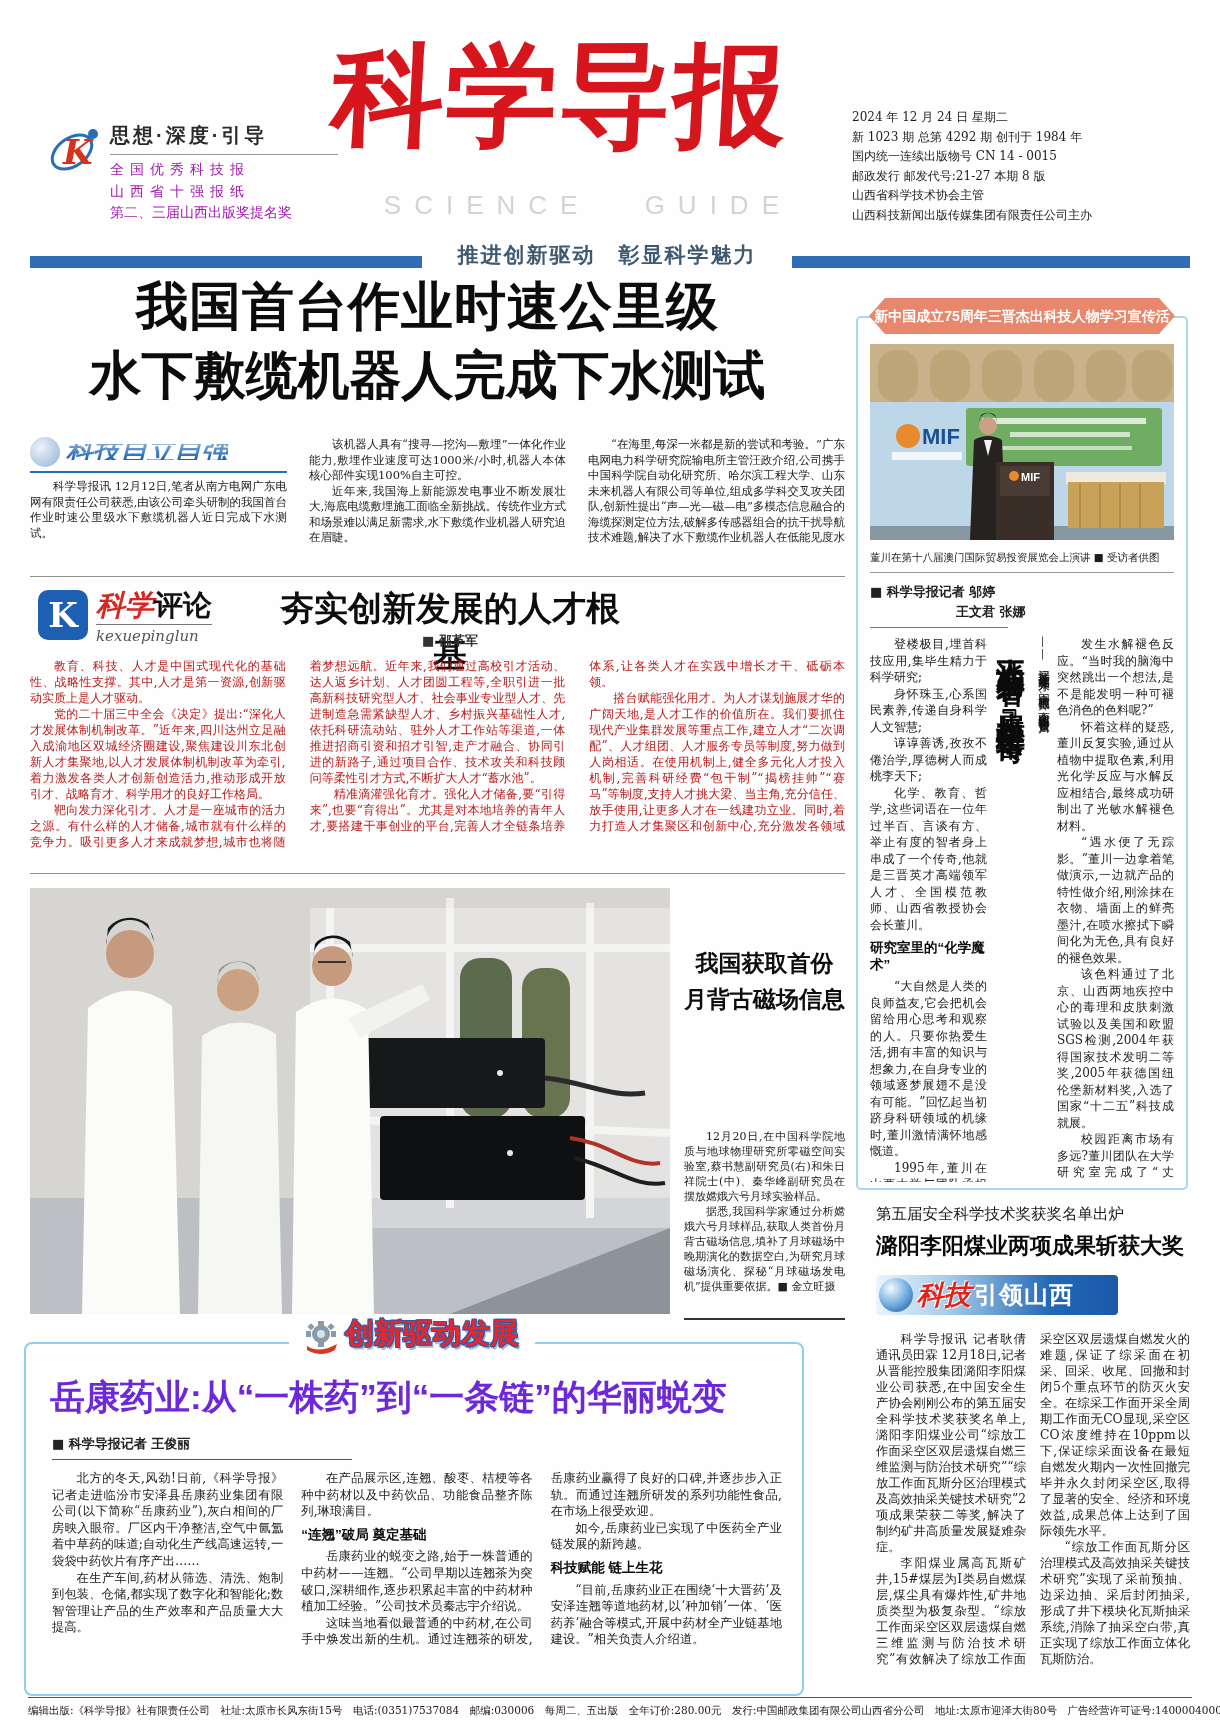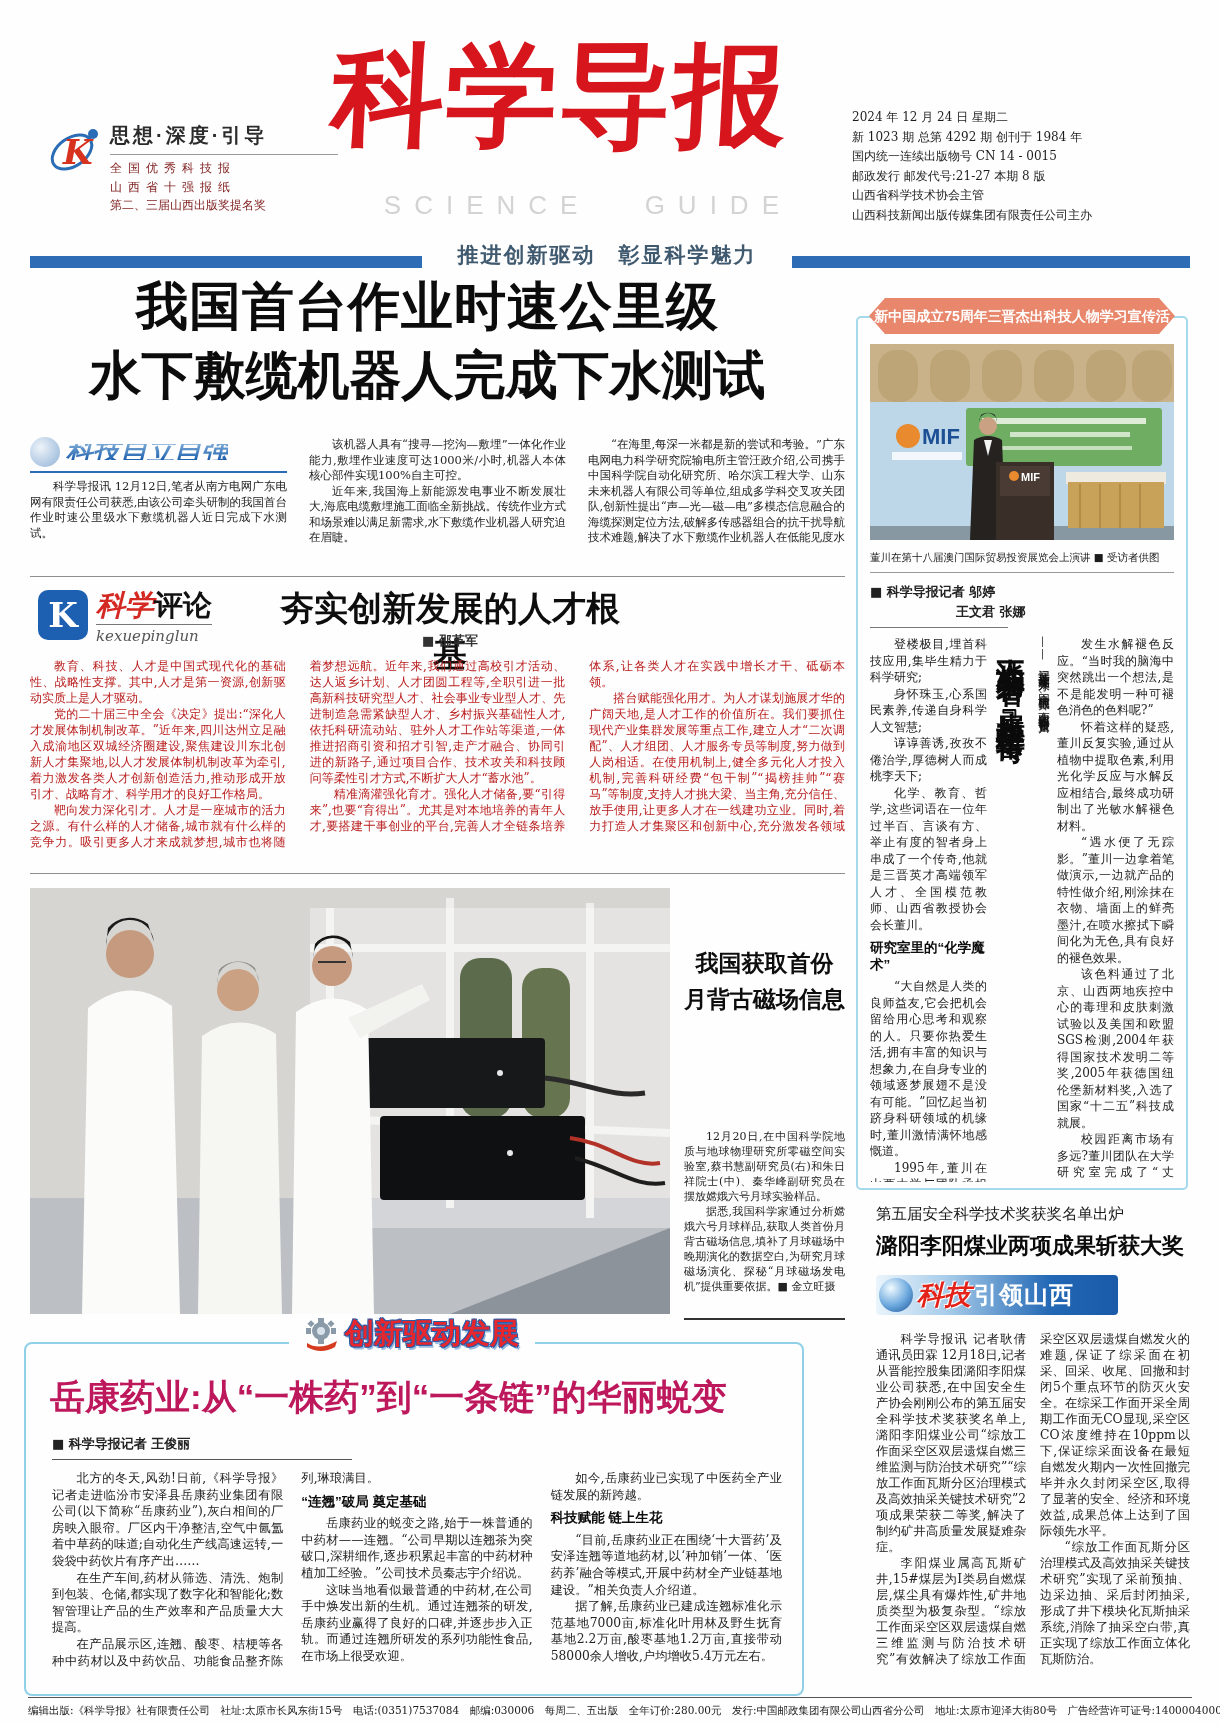--- a/index.html
+++ b/index.html
@@ -4,21 +4,21 @@
 <style>
   html,body{margin:0;padding:0;background:#e9e9e9;}
   .page{position:relative;width:1220px;height:1725px;margin:0 auto;background:#fefefe;
         font-family:"DejaVu Serif",serif;color:#222;overflow:hidden;}
   
   .brand-block{position:absolute;left:46px;top:122px;width:292px;display:flex;gap:8px;}
   .brand-logo{flex:0 0 56px;}
   .brand-right{flex:1;}
   .tagline{font-family:"Liberation Sans",sans-serif;font-weight:bold;font-size:20px;color:#2b2b2b;letter-spacing:3px;}
   .tagline-rule{border-top:1px solid #9a9a9a;margin:5px 0 4px;}
-  .honors{font-size:12px;line-height:1.55;color:#7f1d1d;}
+  .honors{font-size:14px;line-height:1.55;color:#a21caf;}
   .honors div:nth-child(1){letter-spacing:6px;}
   .honors div:nth-child(2){letter-spacing:6px;}
   .paper-title{position:absolute;left:318px;top:28px;width:484px;text-align:center;
         font-size:112px;font-weight:900;color:#d6151d;letter-spacing:2px;line-height:1.2;
         transform:skewX(-3deg);font-family:"DejaVu Serif",serif;}
   .science-guide{position:absolute;left:330px;top:190px;width:462px;text-align:right;
         font-family:"Liberation Sans",sans-serif;font-size:26px;color:#d3d3d3;letter-spacing:13px;word-spacing:34px;}
   .issue-info{position:absolute;left:852px;top:108px;width:340px;font-size:12px;line-height:1.63;color:#1d1d1d;}
   
   .bar{position:absolute;height:12px;background:#2e6cb5;top:256px;}
@@ -61,25 +61,25 @@
   .moon-photo{position:absolute;left:30px;top:888px;width:640px;height:426px;}
   .moon-col{position:absolute;left:684px;top:888px;width:161px;height:430px;overflow:hidden;}
   .moon-hl{margin-top:58px;text-align:center;font-family:"Liberation Sans",sans-serif;
         font-weight:900;font-size:23px;line-height:1.55;color:#0d0d0d;}
   .moon-caption{margin-top:112px;font-size:11px;line-height:15px;}
   .moon-caption p{margin:0;text-indent:2em;text-align:justify;}
   .moon-rule{position:absolute;left:684px;top:1318px;width:161px;border-top:2px solid #333;}
   
   .yk-box{position:absolute;left:24px;top:1342px;width:776px;height:350px;border:2px solid #8fd0e8;border-radius:8px;}
   .badge-cx-wrap{position:absolute;left:24px;top:1314px;width:776px;display:flex;justify-content:center;z-index:3;}
-  .badge-cx{display:flex;align-items:center;gap:6px;background:#fefefe;padding:0 16px;}
+  .badge-cx{display:flex;align-items:flex-end;gap:6px;background:#fefefe;padding:0 16px;}
   .badge-cx-text{font-family:"Liberation Sans",sans-serif;font-weight:900;font-size:29px;color:#e8262d;
         text-shadow:-1px -1px 0 #2a5ca8,1px -1px 0 #2a5ca8,-1px 1px 0 #2a5ca8,1px 1px 0 #2a5ca8,2px 3px 0 #9cbce0;}
   .yk-hl{margin:30px 18px 0 24px;font-family:"Liberation Sans",sans-serif;font-weight:900;
-        font-size:35px;color:#be185d;white-space:nowrap;}
+        font-size:35px;color:#6d28d9;white-space:nowrap;}
   .yk-byline{margin:14px 0 0 26px;font-size:13px;font-weight:bold;color:#222;}
   .yk-byline-rule{margin:6px 0 0 26px;width:300px;border-top:1px solid #555;}
   .yk-body{margin:10px 20px 0 26px;height:204px;overflow:hidden;column-count:3;column-gap:18px;
         font-size:12.3px;line-height:16.6px;}
   .subhead{font-family:"Liberation Sans",sans-serif;font-weight:bold;font-size:13.5px;color:#0d0d0d;
         margin:7px 0 5px;text-indent:0;}
   
   .ribbon{position:absolute;left:869px;top:298px;width:306px;height:36px;z-index:4;
         background:#e8876b;color:#fff;text-align:center;line-height:36px;
         font-family:"Liberation Sans",sans-serif;font-weight:bold;font-size:14px;
@@ -282,21 +282,20 @@
     <div class="yk-body col-flow">
         <p>北方的冬天,风劲!日前,《科学导报》记者走进临汾市安泽县岳康药业集团有限公司(以下简称“岳康药业”),灰白相间的厂房映入眼帘。厂区内干净整洁,空气中氤氲着中草药的味道;自动化生产线高速运转,一袋袋中药饮片有序产出……</p>
         <p>在生产车间,药材从筛选、清洗、炮制到包装、仓储,都实现了数字化和智能化;数智管理让产品的生产效率和产品质量大大提高。</p>
         <p>在产品展示区,连翘、酸枣、桔梗等各种中药材以及中药饮品、功能食品整齐陈列,琳琅满目。</p>
         <div class="subhead">“连翘”破局 奠定基础</div>
         <p>岳康药业的蜕变之路,始于一株普通的中药材——连翘。“公司早期以连翘茶为突破口,深耕细作,逐步积累起丰富的中药材种植加工经验。”公司技术员秦志宇介绍说。</p>
         <p>这味当地看似最普通的中药材,在公司手中焕发出新的生机。通过连翘茶的研发,岳康药业赢得了良好的口碑,并逐步步入正轨。而通过连翘所研发的系列功能性食品,在市场上很受欢迎。</p>
         <p>如今,岳康药业已实现了中医药全产业链发展的新跨越。</p>
         <div class="subhead">科技赋能 链上生花</div>
         <p>“目前,岳康药业正在围绕‘十大晋药’及安泽连翘等道地药材,以‘种加销’一体、‘医药养’融合等模式,开展中药材全产业链基地建设。”相关负责人介绍道。</p>
-        <p>据了解,岳康药业已建成连翘标准化示范基地7000亩,标准化叶用林及野生抚育基地2.2万亩,酸枣基地1.2万亩,直接带动58000余人增收,户均增收5.4万元左右。</p>
       </div>
   </div>
 
   <div class="ribbon">新中国成立75周年三晋杰出科技人物学习宣传活动</div>
 
   <div class="profile-box">
     <div>
       <svg width="304" height="196" viewBox="0 0 304 196">
         <rect width="304" height="196" fill="#c9b289"></rect>
         <g fill="#bda577">

